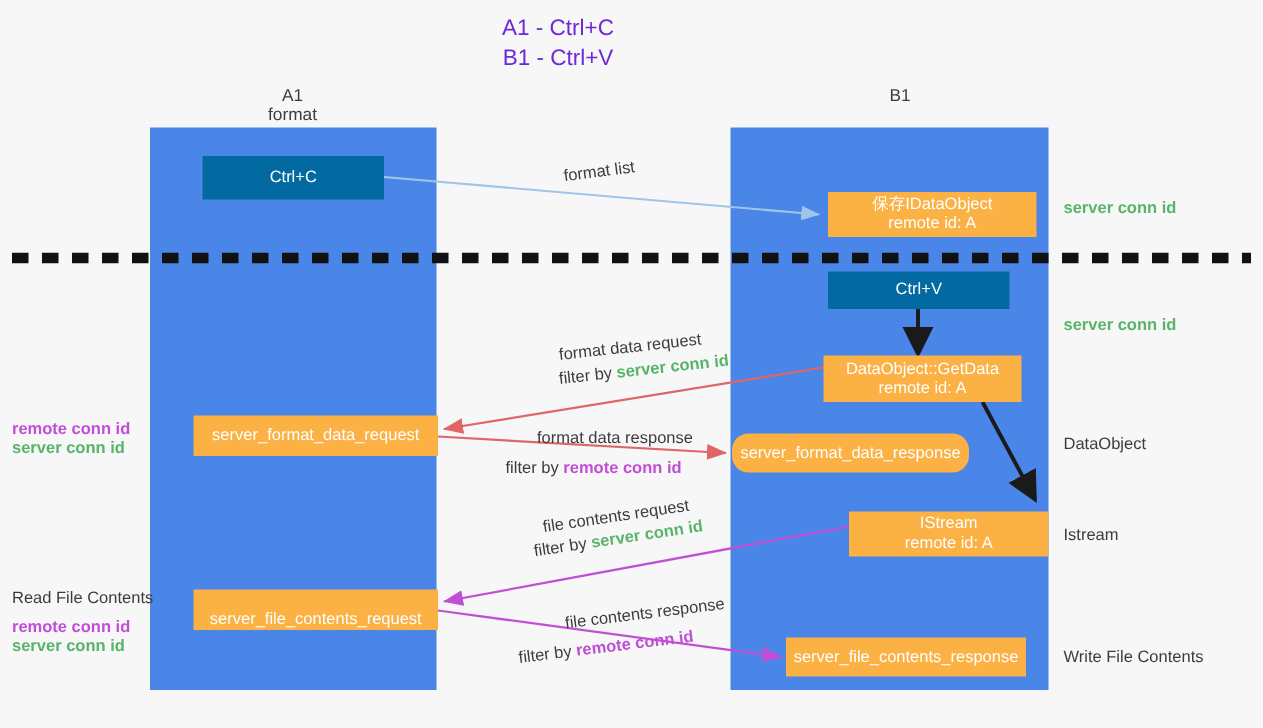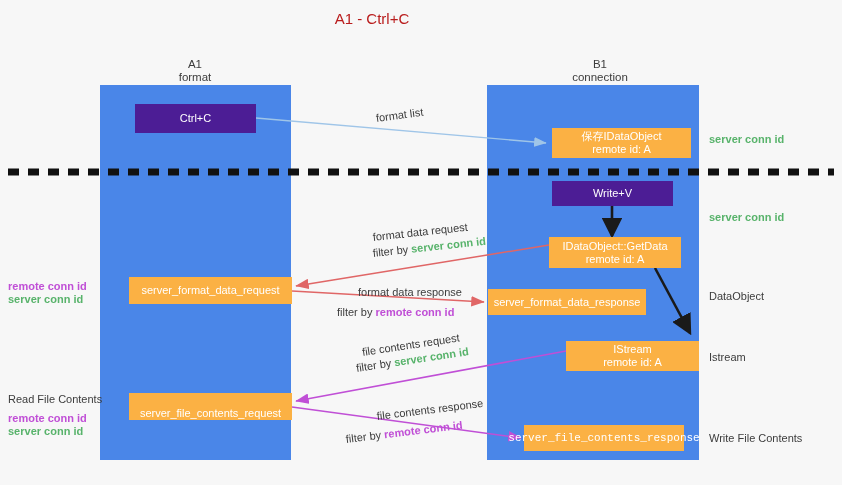--- a/index.html
+++ b/index.html
@@ -14,51 +14,51 @@
   svg#wires{position:absolute;left:0;top:0;width:842px;height:485px;pointer-events:none;}
 
   .col{position:absolute;background:#4a86e8;}
   .colhdr{position:absolute;text-align:center;color:#3c3c3c;font-size:11.5px;line-height:13px;}
 
   .node{
     position:absolute;box-sizing:border-box;
     display:flex;flex-direction:column;align-items:center;justify-content:center;
     color:#ffffff;font-size:11px;line-height:13px;text-align:center;
   }
-  .node.green{background:#4c1d95;}
+  .node.green{background:#0369a1;}
   .node.orange{background:#fbb144;}
 
   .lbl{position:absolute;font-size:11px;line-height:14px;color:#3c3c3c;white-space:nowrap;}
   .lbl.green{color:#58b36b;font-weight:bold;}
   .lbl.purple{color:#c04fd6;font-weight:bold;}
   .lbl.dark{color:#3c3c3c;}
   .lbl.rot-a{transform:rotate(-7.5deg);transform-origin:left top;}
   .lbl.rot-b{transform:rotate(-6.2deg);transform-origin:left top;}
   .lbl.rot-c{transform:rotate(-8.5deg);transform-origin:left top;}
   .lbl.rot-d{transform:rotate(-7deg);transform-origin:left top;}
 
   #title{position:absolute;left:0;top:9px;width:744px;text-align:center;
-         font-size:15px;line-height:20px;color:#b91c1c;}
+         font-size:15px;line-height:20px;color:#6d28d9;}
 </style>
 </head>
 <body>
 
 <div id="stage">
 
   <div id="title">
     <div>A1 - Ctrl+C</div>
+    <div>B1 - Ctrl+V</div>
   </div>
 
   <div class="colhdr" style="left:120px;top:58px;width:150px;">
     <div>A1</div>
     <div>format</div>
   </div>
   <div class="colhdr" style="left:525px;top:58px;width:150px;">
     <div>B1</div>
-    <div>connection</div>
   </div>
 
   <div class="col" style="left:100px;top:85px;width:191px;height:375px;"></div>
   <div class="col" style="left:487px;top:85px;width:212px;height:375px;"></div>
 
   <svg id="wires" viewBox="0 0 842 485">
     <defs>
       <marker id="ah-blue" markerWidth="9" markerHeight="7" refX="8.5" refY="3.5" orient="auto">
         <polygon points="0,0 9,3.5 0,7" fill="#9fc5e8"></polygon>
       </marker>
@@ -101,38 +101,38 @@
   <div class="node orange" style="left:129px;top:393px;width:163px;height:27px;justify-content:flex-end;">
     <span>server_file_contents_request</span>
   </div>
 
   <div class="node orange" style="left:552px;top:128px;width:139px;height:30px;">
     <span>保存IDataObject</span>
     <span>remote id: A</span>
   </div>
 
   <div class="node green" style="left:552px;top:181px;width:121px;height:25px;">
-    <span>Write+V</span>
+    <span>Ctrl+V</span>
   </div>
 
   <div class="node orange" style="left:549px;top:237px;width:132px;height:31px;">
-    <span>IDataObject::GetData</span>
+    <span>DataObject::GetData</span>
     <span>remote id: A</span>
   </div>
 
   <div class="node orange" style="left:566px;top:341px;width:133px;height:30px;">
     <span>IStream</span>
     <span>remote id: A</span>
   </div>
 
-  <div class="node orange" style="left:488px;top:289px;width:158px;height:26px;">
+  <div class="node orange" style="left:488px;top:289px;width:158px;height:26px;border-radius:11px;">
     <span>server_format_data_response</span>
   </div>
 
-  <div class="node orange" style="left:524px;top:425px;width:160px;height:26px;font-family:Liberation Mono, monospace;">
+  <div class="node orange" style="left:524px;top:425px;width:160px;height:26px;">
     <span>server_file_contents_response</span>
   </div>
 
   <div class="lbl dark rot-a" style="left:375px;top:111px;">format list</div>
 
   <div class="lbl dark rot-b" style="left:372px;top:230px;">format data request</div>
   <div class="lbl rot-b" style="left:372px;top:246px;">
     <span class="dark">filter by</span>
     <span class="lbl green" style="position:static;">server conn id</span>
   </div>

